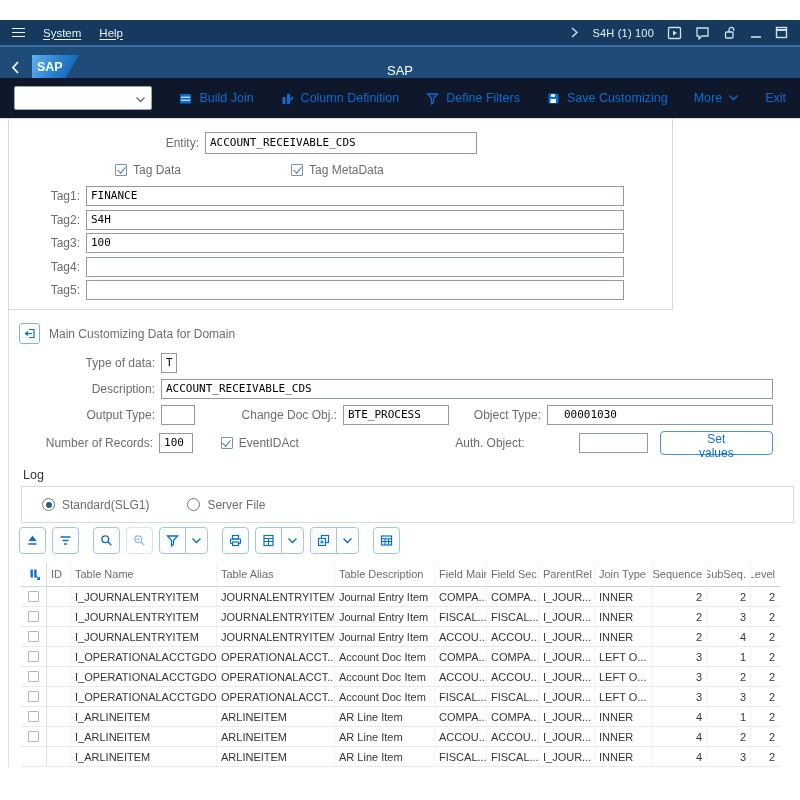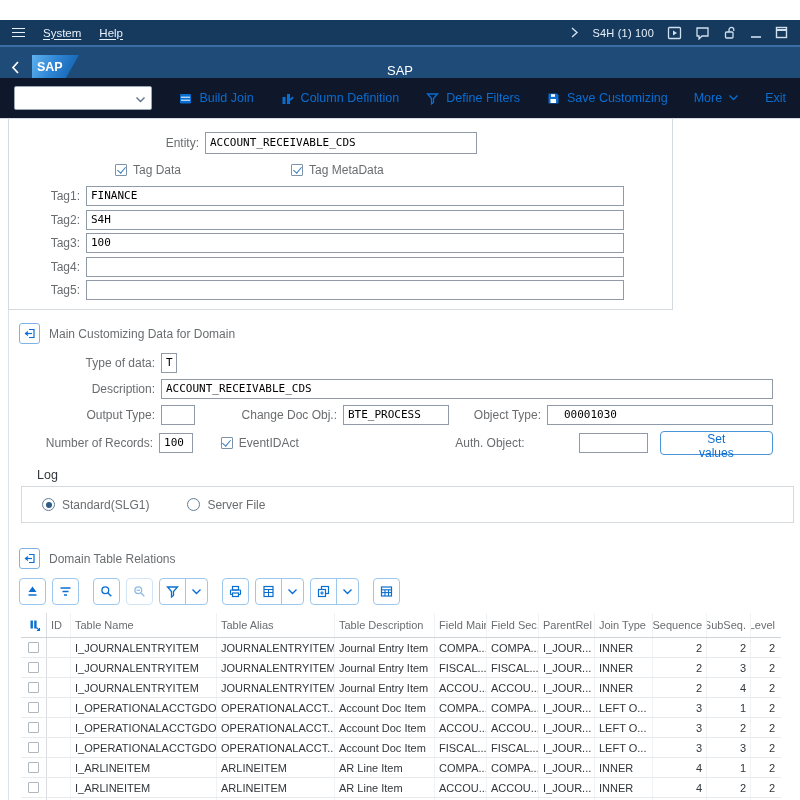--- a/index.html
+++ b/index.html
@@ -57,21 +57,21 @@
   .w-desc{width:612px;}
   .lbl-cdo{width:142px;}
   .i-cdo{width:106px;}
   .lbl-ot{width:92px;}
   .i-ot{width:226px;padding-left:16px;}
   .cb-evt{margin-left:28px;text-align:right;}
   .lbl-auth{width:229px;}
   .i-auth{width:70px;margin-left:48px;}
   .btn-set{margin-left:12px;height:24px;padding:0 28px;border:1px solid #4a94d8;border-radius:4px;background:#fff;color:#0a6ed1;font-size:12px;font-family:inherit;cursor:pointer;}
 
-  .log-title{margin:13px 0 4px 16px;color:#32363a;font-size:12.5px;}
+  .log-title{margin:13px 0 4px 2px;color:#32363a;font-size:12.5px;}
   .log-box{width:773px;border:1px solid #d5dade;height:37px;display:flex;align-items:center;gap:38px;padding-left:20px;box-sizing:border-box;}
   .radio{display:flex;align-items:center;gap:7px;color:#6a6d70;}
   .rb{width:13px;height:13px;border:1px solid #607c96;border-radius:50%;position:relative;background:#fff;box-sizing:border-box;}
   .rb.on::after{content:"";position:absolute;inset:2.5px;background:#2e5c87;border-radius:50%;}
 
   .sec2{margin-top:25px;}
 
   .itb{display:flex;align-items:center;margin:4px 0 8px -2px;}
   .ibtn{height:27px;min-width:27px;border:1px solid #9cc7ee;border-radius:4px;background:#fff;display:flex;align-items:center;justify-content:center;padding:0;margin-right:6px;box-sizing:border-box;cursor:pointer;}
   .ibtn.dis{opacity:.45;}
@@ -308,30 +308,20 @@
       <span class="radio">
         <span class="rb on"></span>
         <span>Standard(SLG1)</span>
       </span>
       <span class="radio">
         <span class="rb"></span>
         <span>Server File</span>
       </span>
     </div>
 
-    <div class="sec sec2">
-      <span class="sec-icon">
-        <svg width="13" height="13" viewBox="0 0 13 13">
-            <polyline points="6,2.5 11,2.5 11,10.5 6,10.5" fill="none" stroke="#0a6ed1" stroke-width="1.2"></polyline>
-            <line x1="9" y1="6.5" x2="2.5" y2="6.5" stroke="#0a6ed1" stroke-width="1.2"></line>
-            <polyline points="5,4.5 2.5,6.5 5,8.5" fill="none" stroke="#0a6ed1" stroke-width="1.2"></polyline>
-          </svg>
-      </span>
-      <span>Domain Table Relations</span>
-    </div>
 
     <div class="itb">
       <span class="ibtn">
         <svg width="15" height="15" viewBox="0 0 15 15">
             <polygon points="7.5,2.5 11.5,8 3.5,8" fill="#0a6ed1"></polygon>
             <line x1="3.5" y1="11" x2="11.5" y2="11" stroke="#0a6ed1" stroke-width="1.5"></line>
           </svg>
       </span>
       <span class="ibtn">
         <svg width="15" height="15" viewBox="0 0 15 15">

